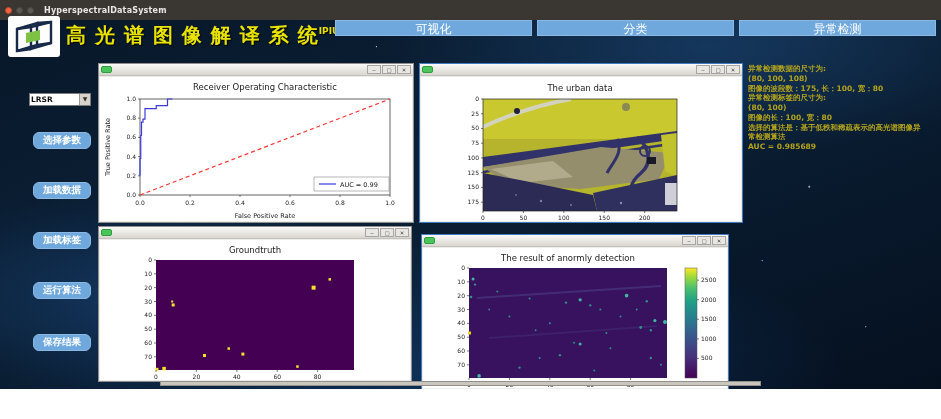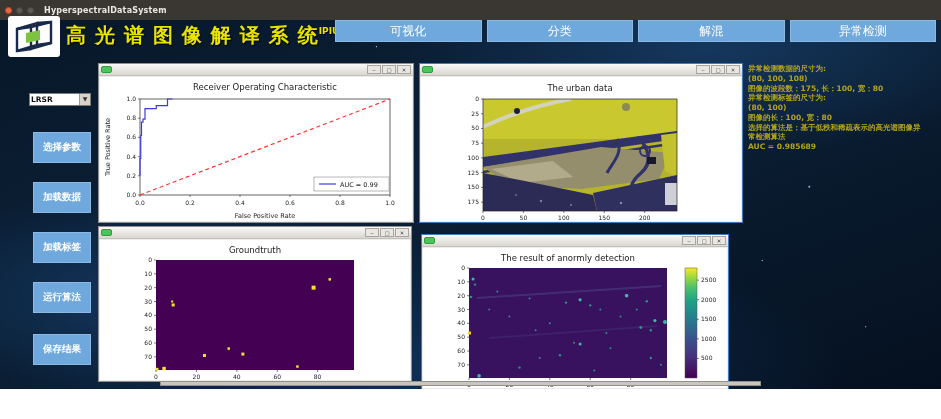--- a/index.html
+++ b/index.html
@@ -29,32 +29,32 @@
   .os-close { background:#ef6242; border:1px solid #c34a2e; }
   .os-min, .os-max { background:#5c5954; border:1px solid #484540; }
   .os-title { color:#e9e7e3; font-size:8px; font-weight:bold; margin-left:6px; letter-spacing:.2px; }
   
   .header { position:absolute; top:13px; left:0; right:0; height:47px; }
   .logo { position:absolute; left:8px; top:3px; width:52px; height:41px; background:#fdfdfd;
     border-radius:3px; display:flex; align-items:center; justify-content:center; }
   .app-title { position:absolute; left:66px; top:9px; color:#e8e400; font-size:20px; font-weight:bold;
     white-space:nowrap; text-shadow:1px 1px 1px #000; letter-spacing:1px; }
   .app-title sup { font-size:9px; letter-spacing:0; }
-  .nav { position:absolute; left:335px; top:7px; width:601px; height:22px; display:flex; gap:5px; }
+  .nav { position:absolute; left:335px; top:7px; width:601px; height:16px; display:flex; gap:5px; }
   .nav button { flex:1; background:#6fa8dc; border:1px solid #8cb8e4; color:#fff; font-size:12px;
     font-family:inherit; cursor:pointer; }
   
   .main { position:absolute; top:60px; left:0; right:0; bottom:0; }
   .dropdown { position:absolute; left:29px; top:33px; width:62px; height:13px; background:#fff;
     border:1px solid #7b7b7b; display:flex; align-items:center; }
   .dropdown .val { flex:1; font-size:7.5px; font-weight:bold; color:#111; padding-left:1px; }
   .dropdown .arrow-btn { width:11px; height:11px; background:#d8d4cc; border-left:1px solid #9a9a9a;
     font-size:6px; line-height:10px; text-align:center; color:#333; }
-  .side-btn { position:absolute; left:33px; width:58px; height:31px; background:#6fa8dc;
-    border:1px solid #8cb8e4; border-radius:0; color:#fff; font-size:9.5px; font-weight:bold;
+  .side-btn { position:absolute; left:33px; width:58px; height:17px; background:#6fa8dc;
+    border:1px solid #8cb8e4; border-radius:6px; color:#fff; font-size:9.5px; font-weight:bold;
     font-family:inherit; cursor:pointer; padding:0; }
   
   .pwin { position:absolute; background:#ececea; border:1px solid #8f8f8f; display:flex; flex-direction:column; }
   .pwin.active { border-color:#3f7cbf; }
   .pwin-bar { height:12px; background:linear-gradient(#fbfaf8,#d9d6d0); display:flex; align-items:center;
     padding:0 2px; flex:0 0 auto; border-bottom:1px solid #c4c1bb; }
   .pwin-badge { width:11px; height:7px; background:#4cc45c; border:1px solid #2e9e3e; border-radius:2px; }
   .pwin-ctl { margin-left:auto; display:flex; gap:1px; }
   .pwin-ctl button { width:14px; height:9px; background:#e9e7e3; border:1px solid #a8a5a0; color:#444;
     font-size:5.5px; line-height:6px; text-align:center; padding:0; font-family:inherit; cursor:pointer; }
@@ -90,21 +90,20 @@
           <line x1="26" y1="27" x2="40" y2="25" stroke="#18294a" stroke-width="2.4"></line>
           <polygon points="15,15 29,12 29,22 15,25" fill="#7dc242"></polygon>
         </svg>
       </div>
       <div class="app-title">
         <span>高 光 谱 图 像 解 译 系 统</span><sup>IPIU</sup>
       </div>
       <div class="nav">
         <button>可视化</button>
         <button>分类</button>
-        <button>解混</button>
         <button>异常检测</button>
       </div>
     </div>
 
     <div class="main">
 
       <div class="dropdown">
         <span class="val">LRSR</span>
         <span class="arrow-btn">▼</span>
       </div>

